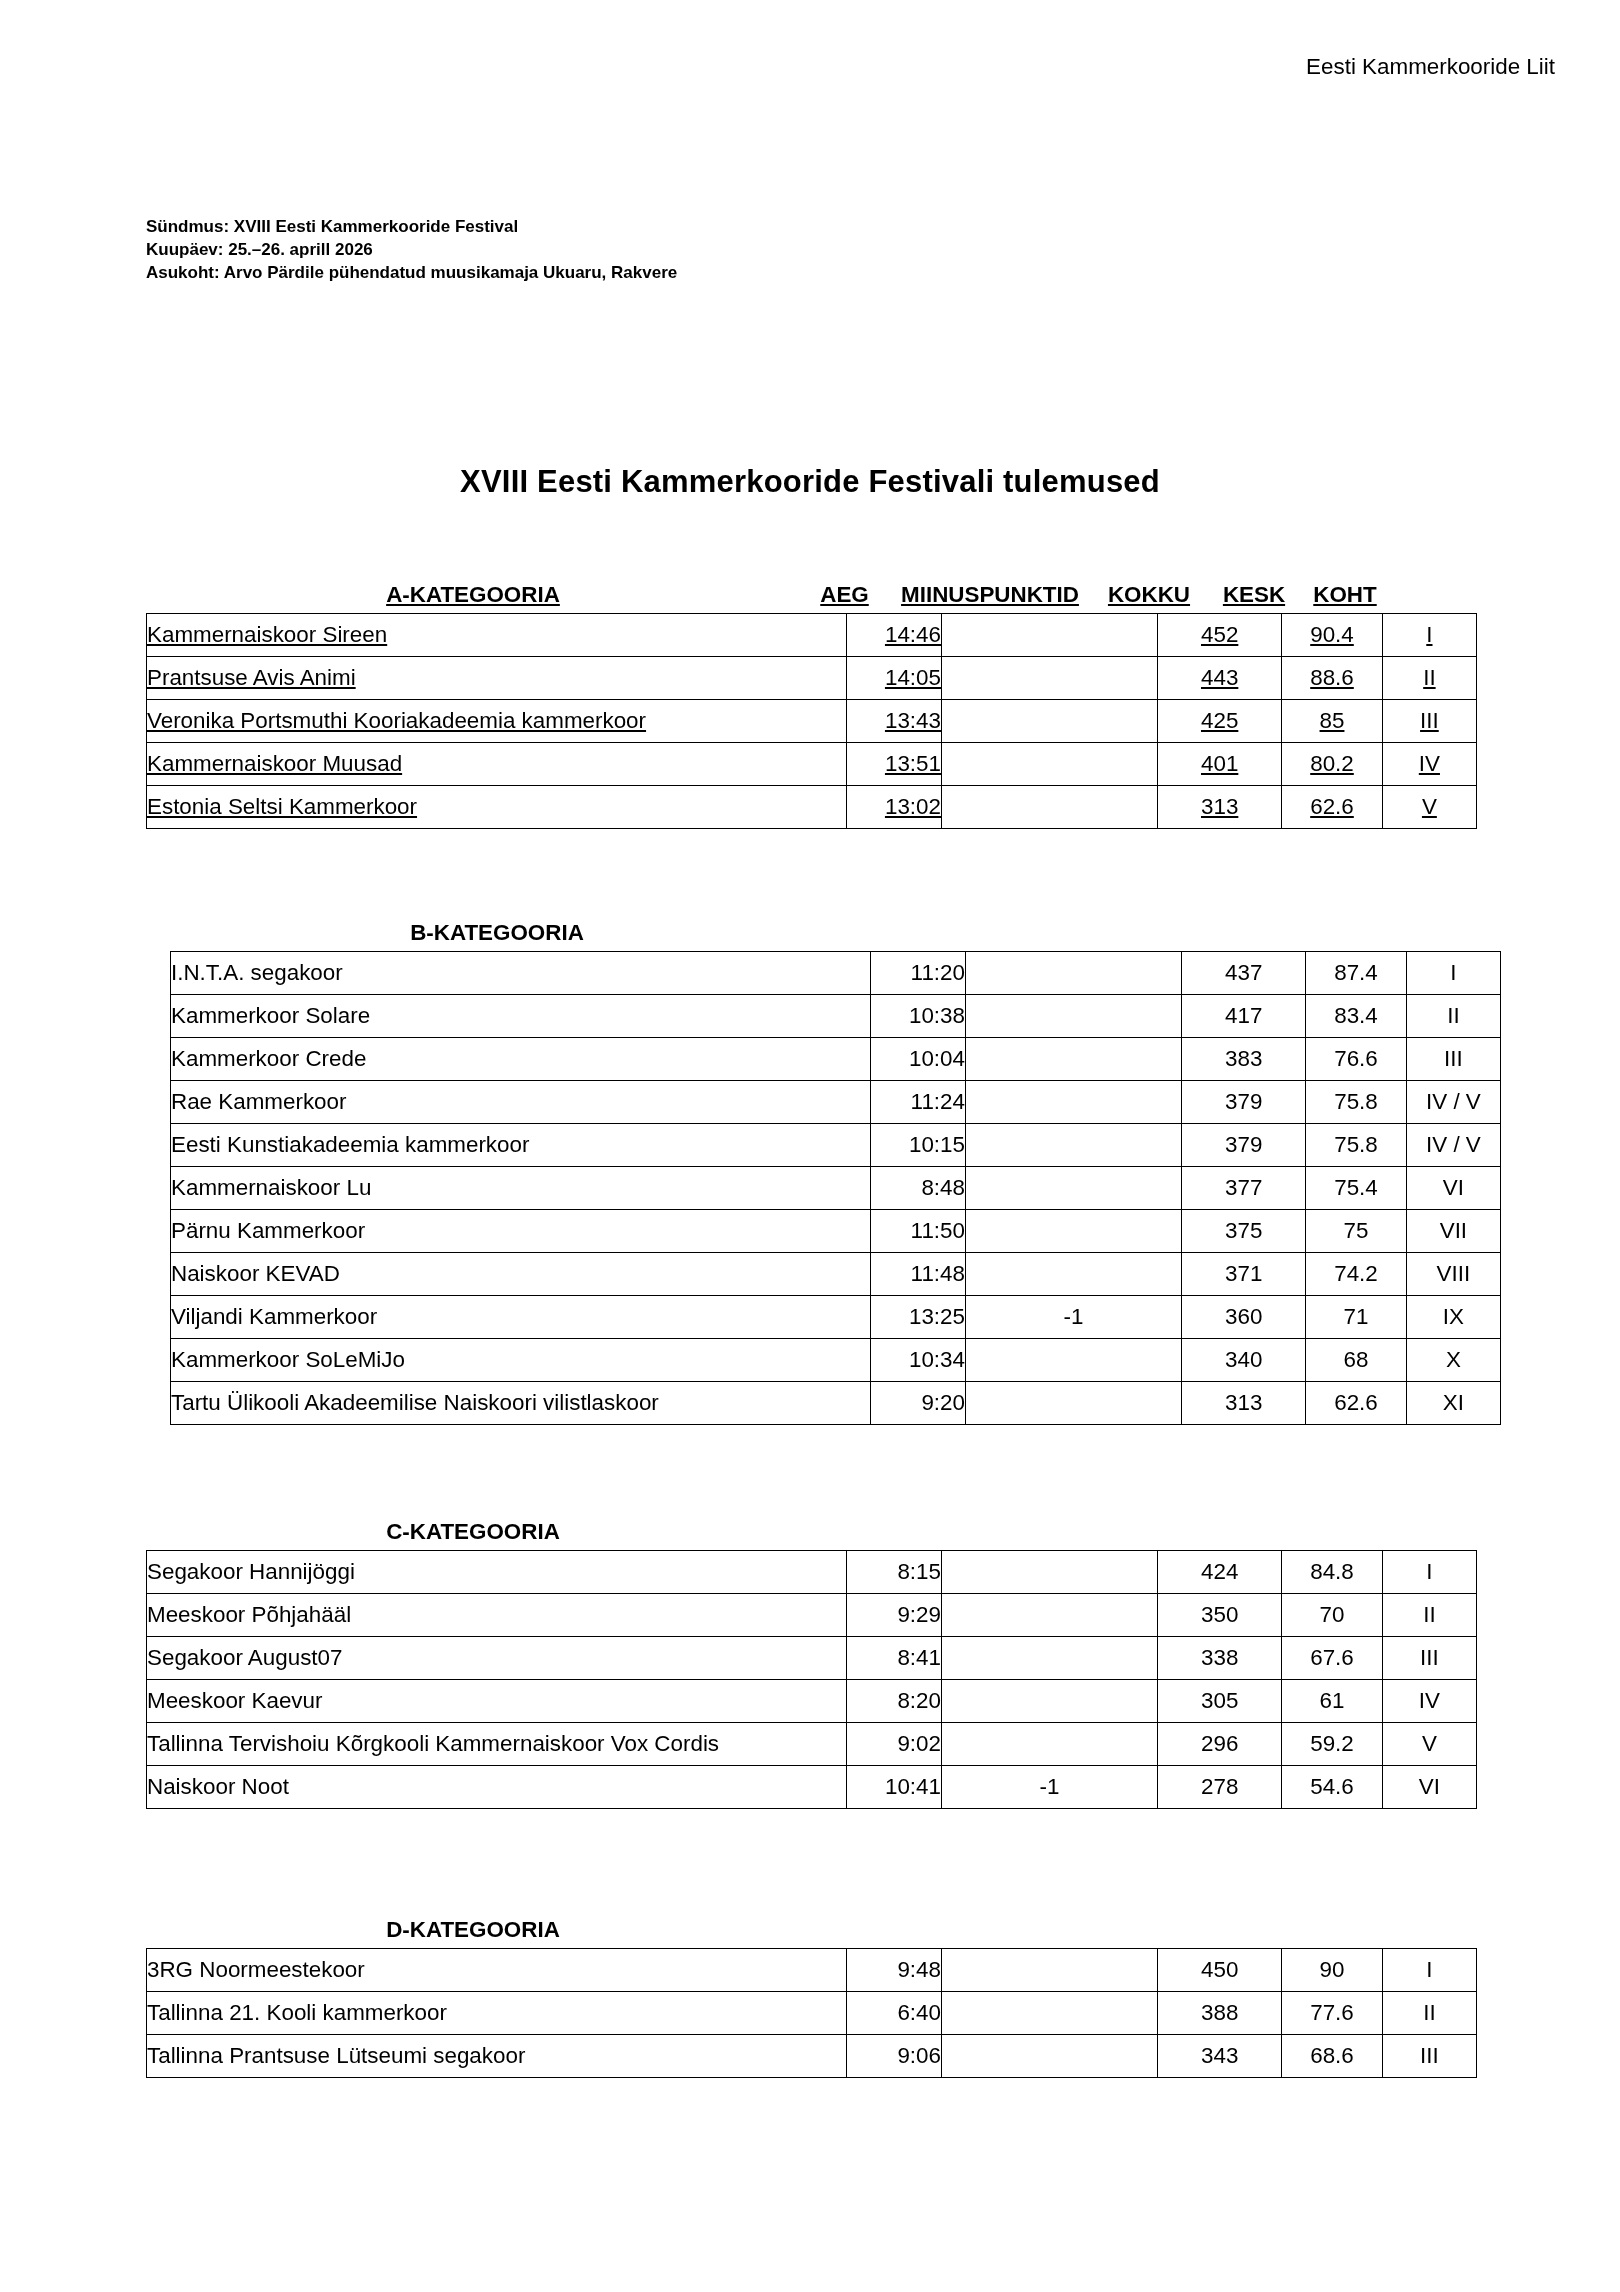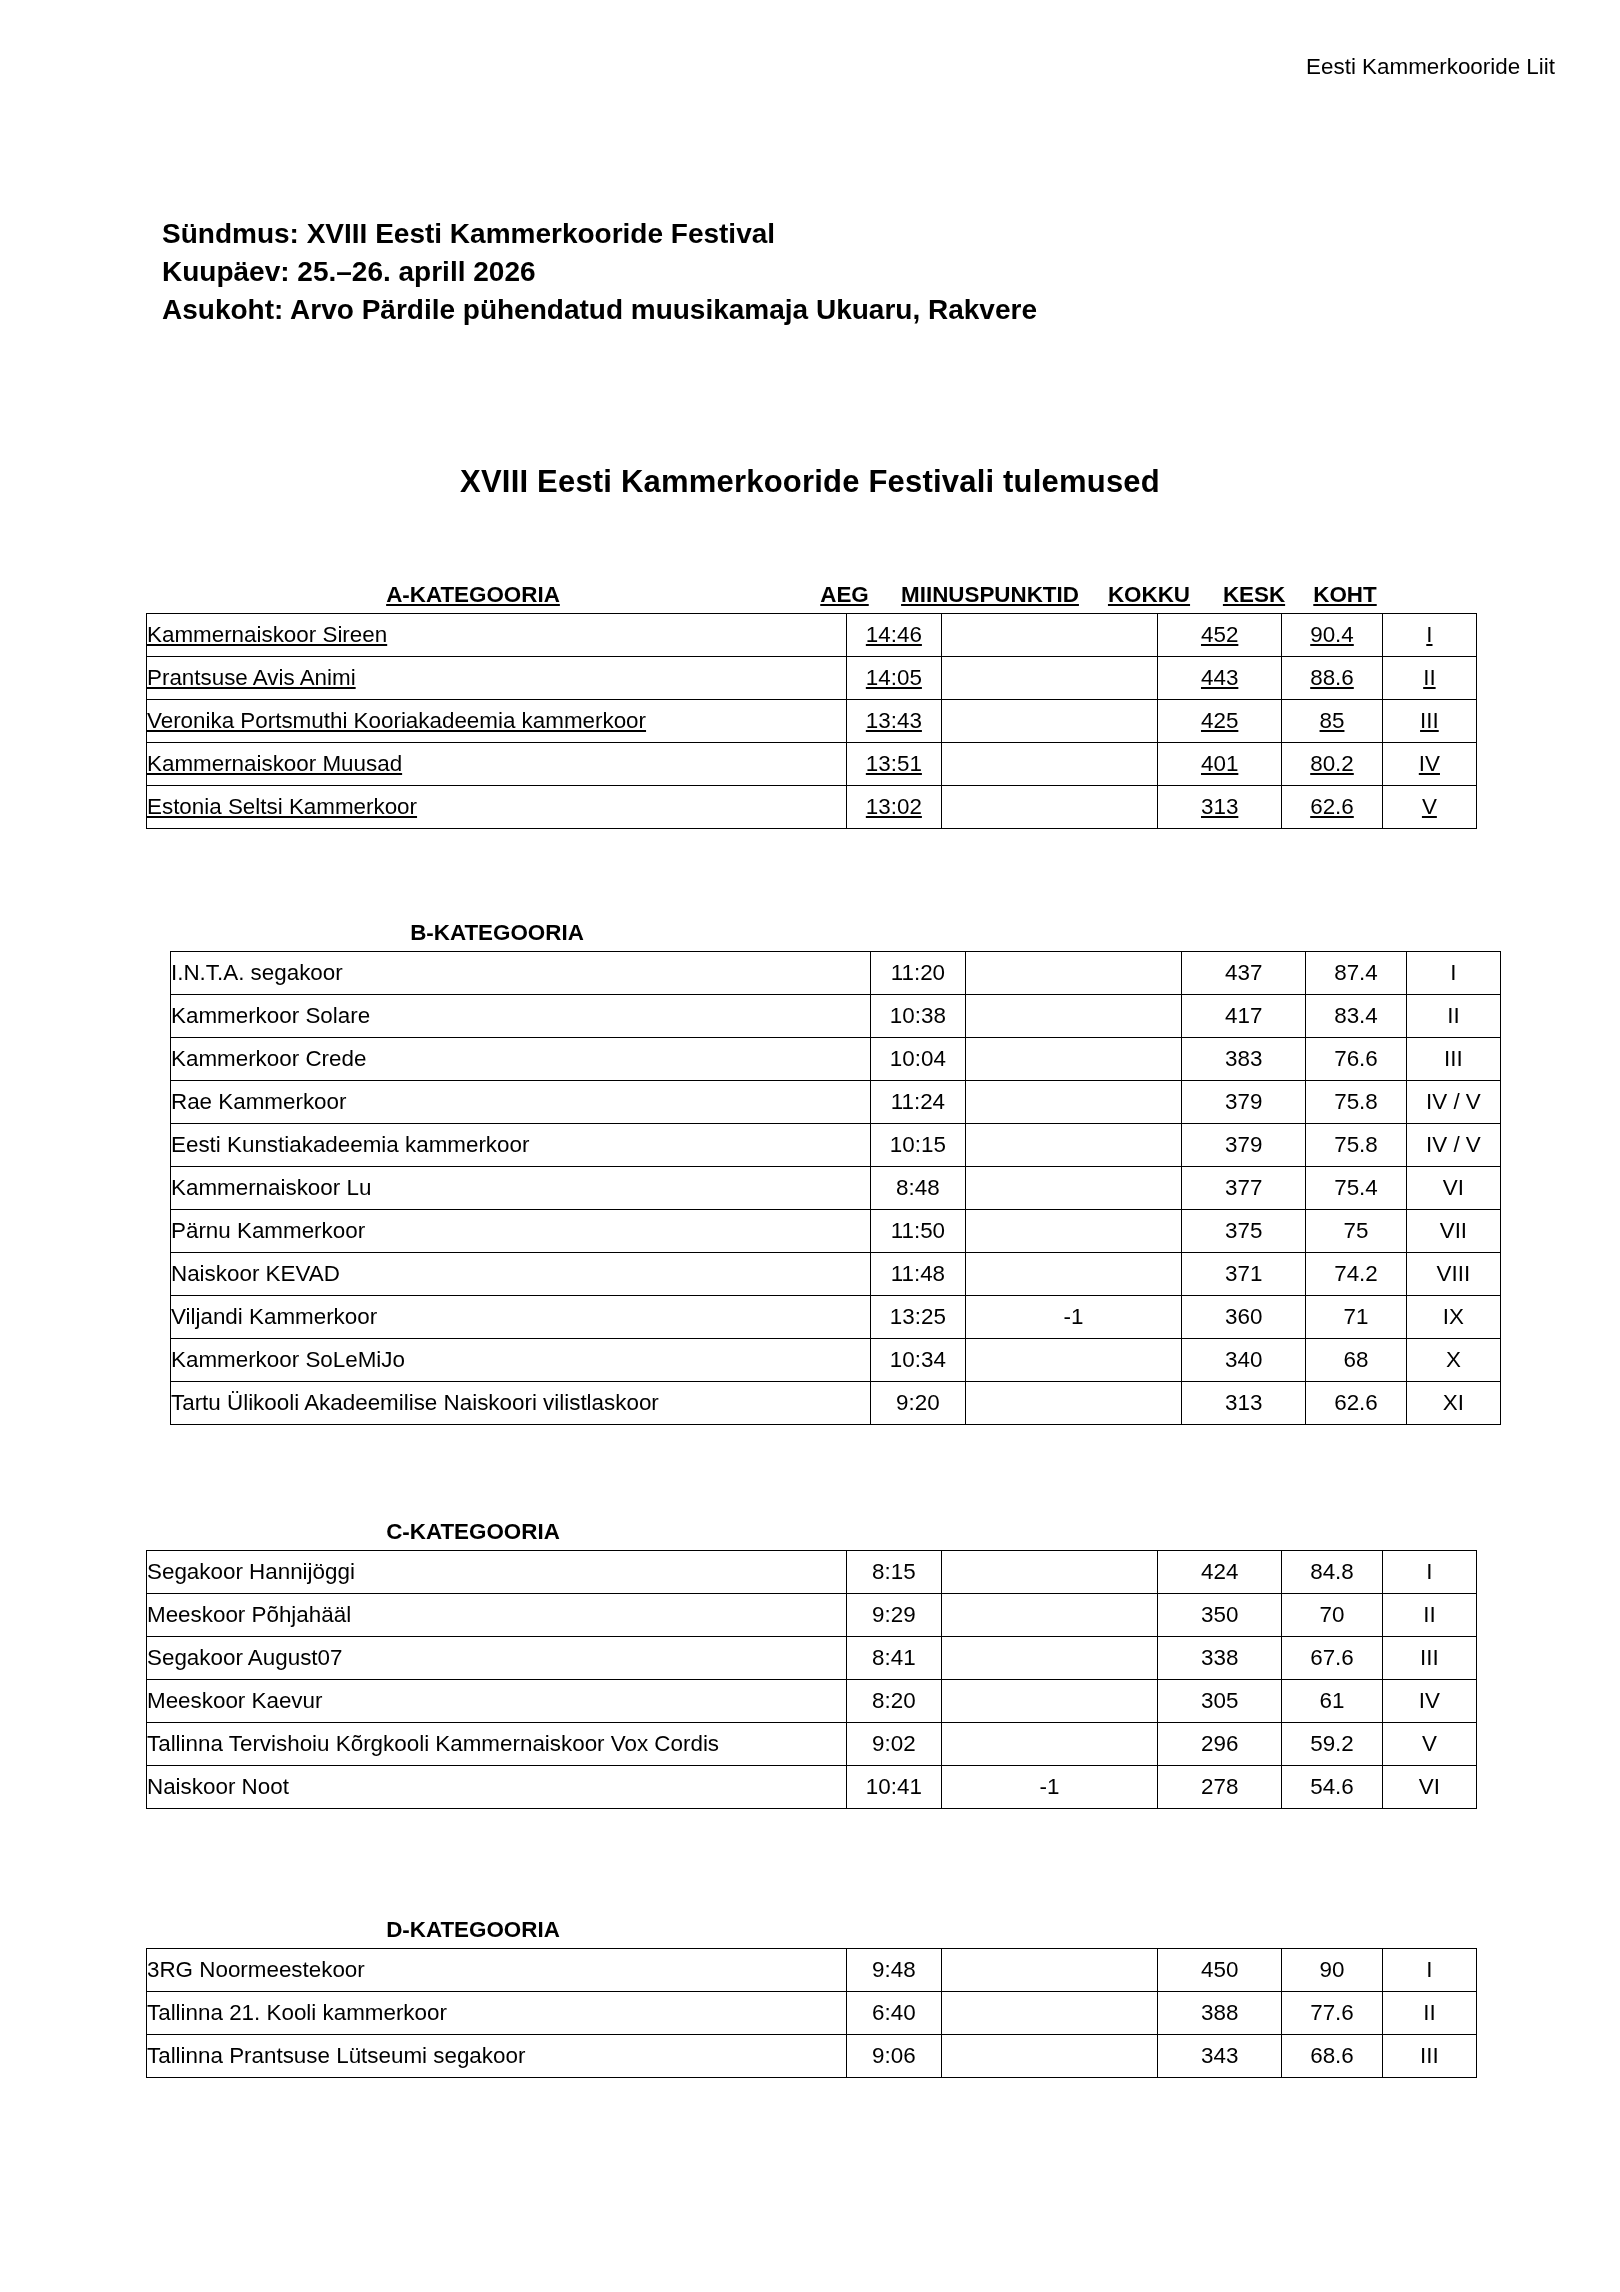--- a/index.html
+++ b/index.html
@@ -32,24 +32,23 @@
     line-height: 1;
     white-space: nowrap;
     font-weight: 400;
   }
 
   
   .event-meta {
     position: absolute;
     top: 215px;
     left: 146px;
-    font-size: 28px;
+    font-size: 17px;
     font-weight: bold;
     line-height: 1.36;
-    margin-left: 16px;
   }
   .event-meta .meta-line {
     white-space: nowrap;
   }
 
   
   .doc-title {
     position: absolute;
     top: 443px;
     left: 0;
@@ -104,21 +103,21 @@
   }
   table.results td {
     border: 1.8px solid #000000;
     height: 43px;
     padding: 0 0 0 0;
     line-height: 1;
     vertical-align: middle;
     box-sizing: border-box;
   }
   td.c-name   { width: 654px; text-align: left; padding-left: 7.2px; }
-  td.c-aeg    { width: 89px;  text-align: center; }
+  td.c-aeg    { width: 89px;  text-align: right; }
   td.c-miinus { width: 202px; text-align: center; }
   td.c-kokku  { width: 116px; text-align: center; }
   td.c-kesk   { width: 94px; text-align: center; }
   td.c-koht   { width: 88px;  text-align: center; }
 </style>
 </head>
 <body>
 
 <div class="page">
 

